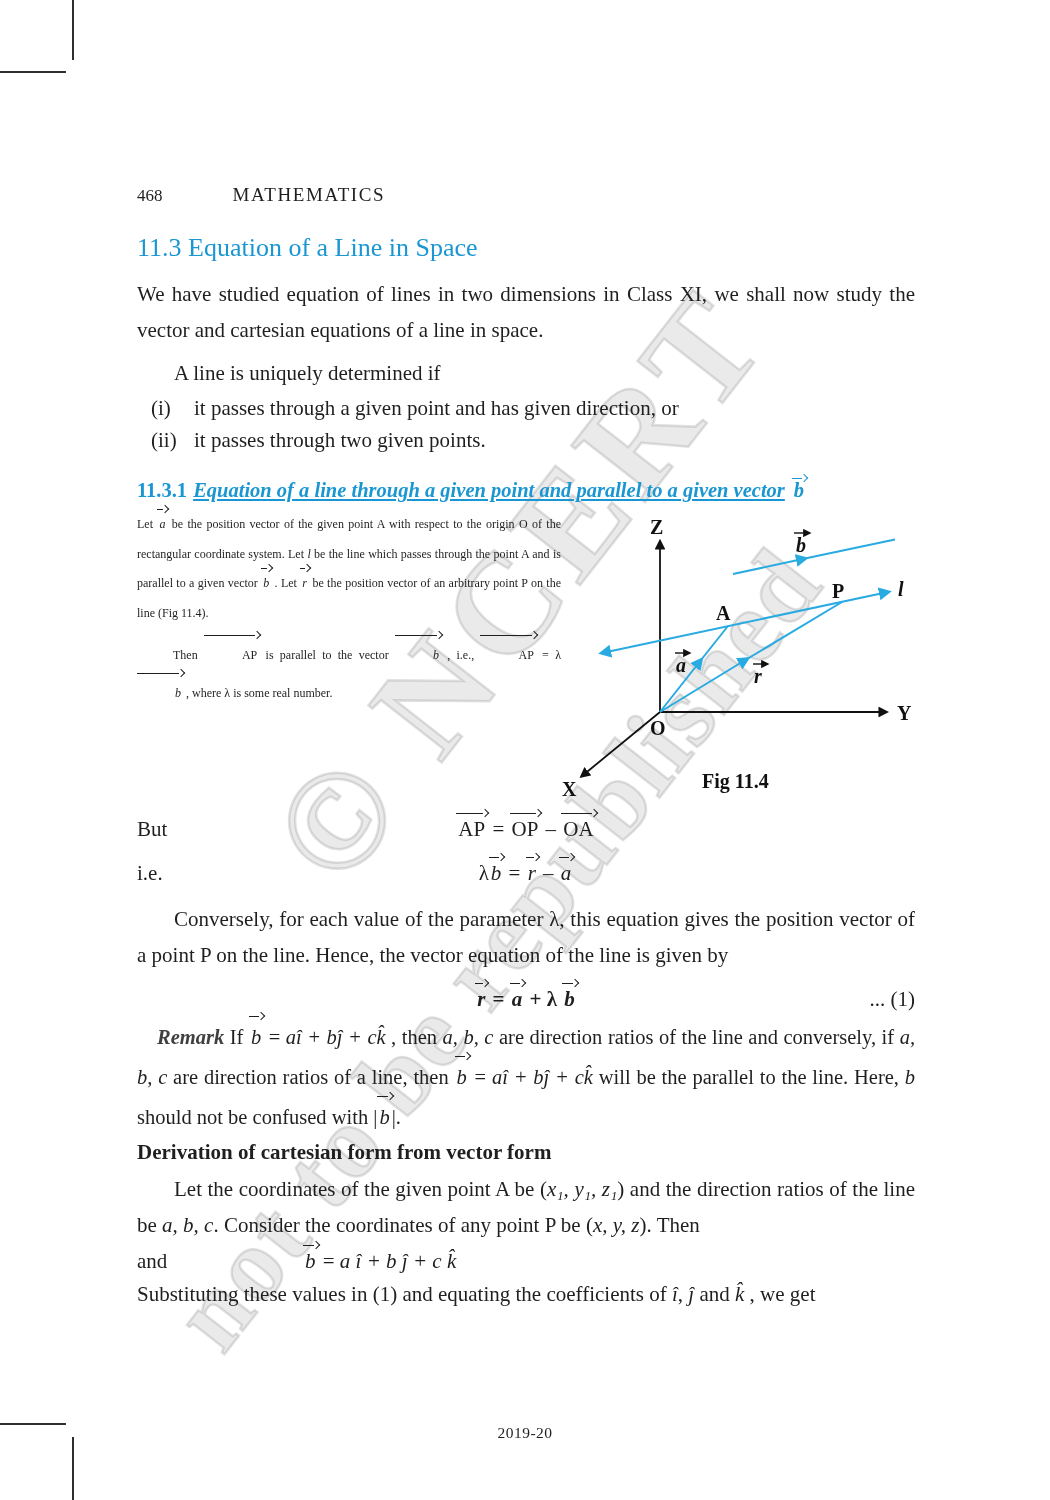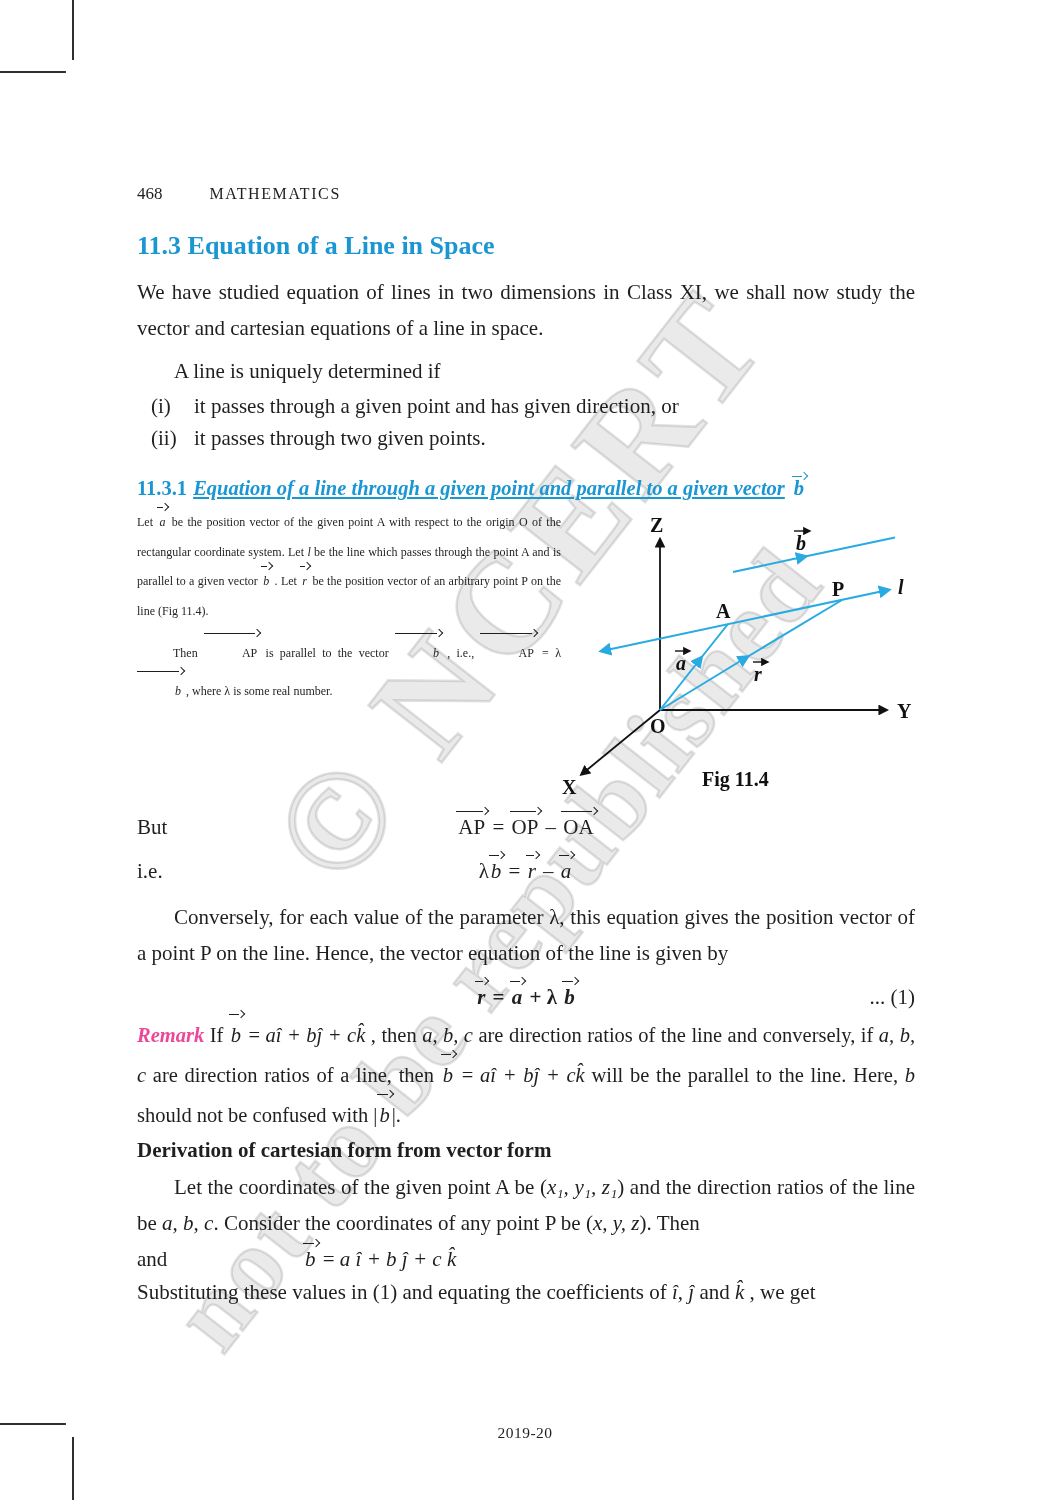--- a/index.html
+++ b/index.html
@@ -18,23 +18,23 @@
   .wm2 { left:148px; top:1298px; font-size:104px; letter-spacing:2px; }
   
   .cm { position:absolute; background:#2f2f2f; z-index:2; }
   .cm-tl-v { left:72px; top:0; width:2px; height:60px; }
   .cm-tl-h { left:0; top:71px; width:66px; height:2px; }
   .cm-bl-h { left:0; top:1423px; width:66px; height:2px; }
   .cm-bl-v { left:72px; top:1437px; width:2px; height:63px; }
   
   .content { position:absolute; left:137px; top:0; width:778px; z-index:1; }
   .runhead { margin-top:184px; font-size:17px; }
-  .runhead .rh-title { margin-left:47px; font-size:16px; letter-spacing:1.6px; }
+  .runhead .rh-title { margin-left:70px; font-size:19px; letter-spacing:1.6px; }
   h1.sect {
-    margin:27px 0 0 0; font-size:26px; font-weight:bold; color:#1a96d2;
+    margin:27px 0 0 0; font-size:26px; font-weight:normal; color:#1a96d2;
     font-family:"Liberation Serif","DejaVu Serif",serif;
   }
   .para { font-size:21px; line-height:36px; text-align:justify; }
   .p1 { margin-top:13px; }
   .det { margin-top:7px; text-indent:37px; }
   .li { margin-top:3px; font-size:21px; line-height:29px; }
   .li .lab { display:inline-block; width:43px; padding-left:14px; }
   h2.subsect {
     margin:24px 0 0 0; font-size:20.5px; font-weight:bold; color:#1a96d2; white-space:nowrap;
   }
@@ -63,21 +63,21 @@
   .eqrow { position:relative; font-size:21px; line-height:30px; }
   .eqrow .eqlabel { position:absolute; left:0; top:0; }
   .eqrow .eqcenter { display:block; text-align:center; }
   .eqrow .eqtag { position:absolute; right:0; top:0; }
   .eqrow .eqleft { display:block; padding-left:166px; }
   .r-but { margin-top:6px; }
   .r-ie  { margin-top:14px; }
   .conv  { margin-top:13px; text-indent:37px; }
   .r-eq1 { margin-top:11px; font-weight:bold; }
   .remark { margin-top:3px; font-size:20.5px; line-height:40px; text-align:justify; }
-  .remark .rlabel { color:#ec4899; font-weight:bold; font-style:italic; }
+  .remark .rlabel { color:#404040; font-weight:bold; font-style:italic;margin-left:20px; }
   h3.derh { margin:1px 0 0 0; font-size:21px; font-weight:bold; line-height:29px; }
   .derp { margin-top:4px; text-indent:37px; }
   .r-ra { margin-top:13px; }
   .r-b  { margin-top:3px; }
   .subst { margin-top:3px; font-size:21px; line-height:30px; }
   .r-eq2 { margin-top:5px; }
   
   .footer { position:absolute; left:0; right:0; top:1424px; text-align:center;
             font-size:15.5px; letter-spacing:0.5px; z-index:1; }
   

